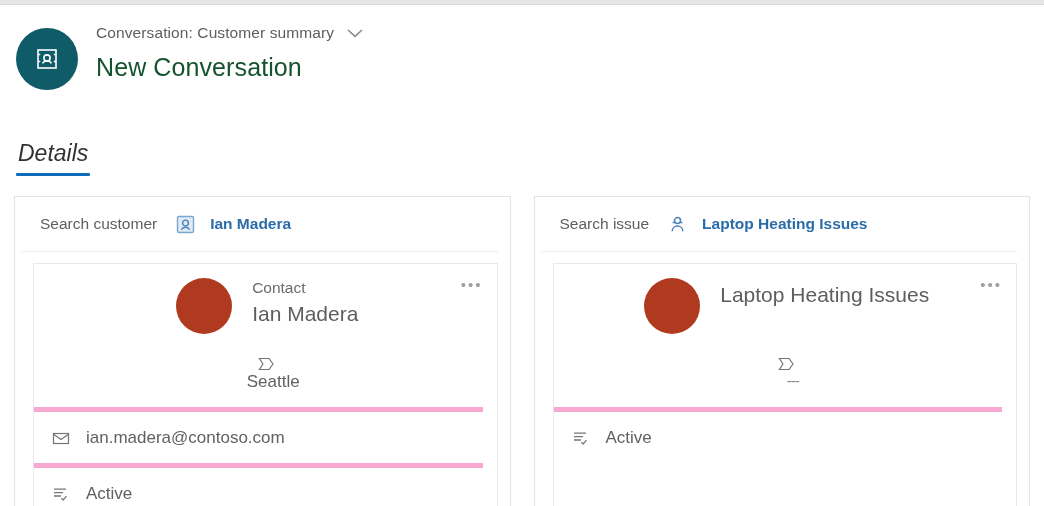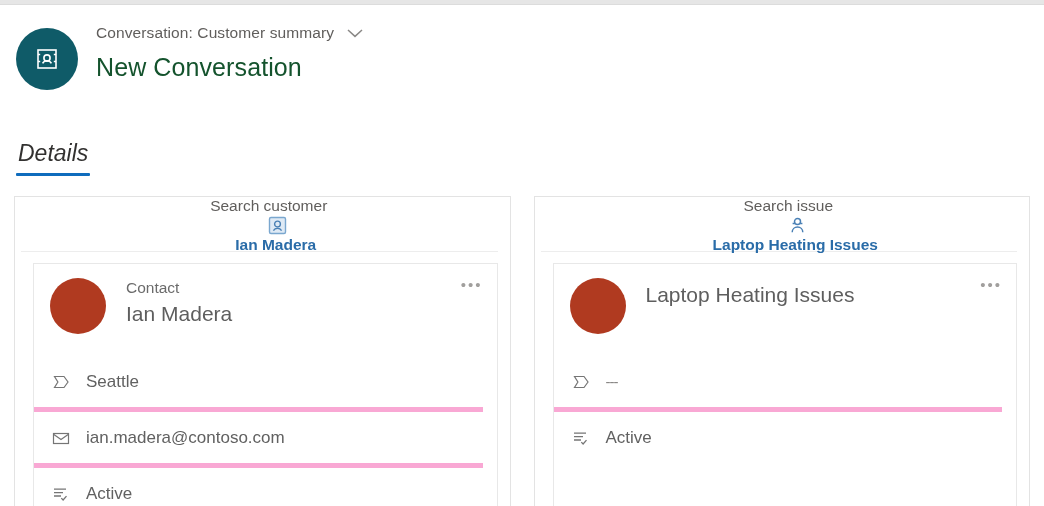--- a/index.html
+++ b/index.html
@@ -119,21 +119,20 @@
     overflow: hidden;
   }
 
   .search-row {
     display: flex;
     align-items: center;
     height: 54px;
     padding: 0 0 0 19px;
     border-bottom: 1px solid #ededed;
     margin: 0 12px 0 6px;
-    flex-direction: column;
   }
   .search-label {
     font-size: 15.5px;
     color: #605e5c;
   }
   .search-entity-icon {
     margin-left: 18px;
     display: inline-flex;
     align-items: center;
   }
@@ -153,20 +152,21 @@
     box-sizing: border-box;
     background: #fff;
   }
   .entity-head {
     display: flex;
     align-items: flex-start;
     padding: 14px 12px 0 16px;
     position: relative;
     height: 70px;
     box-sizing: border-box;
+    justify-content: center;
   }
   .entity-avatar {
     width: 56px;
     height: 56px;
     border-radius: 50%;
     background: #b03a20;
     flex: 0 0 auto;
   }
   .entity-labels {
     margin-left: 20px;
@@ -199,21 +199,21 @@
     margin-top: 22px;
   }
   .detail-row {
     display: flex;
     align-items: center;
     height: 51px;
     padding-left: 16px;
     border-top: 5px solid #f9a8d4;
     margin: 0 14px 0 0;
   }
-  .detail-row.first { border-top: none; }
+  .detail-row.first { border-top: none; flex-direction: column; }
   .detail-icon {
     width: 22px;
     flex: 0 0 auto;
     display: inline-flex;
     align-items: center;
     justify-content: center;
     color: #757575;
   }
   .detail-value {
     margin-left: 14px;

